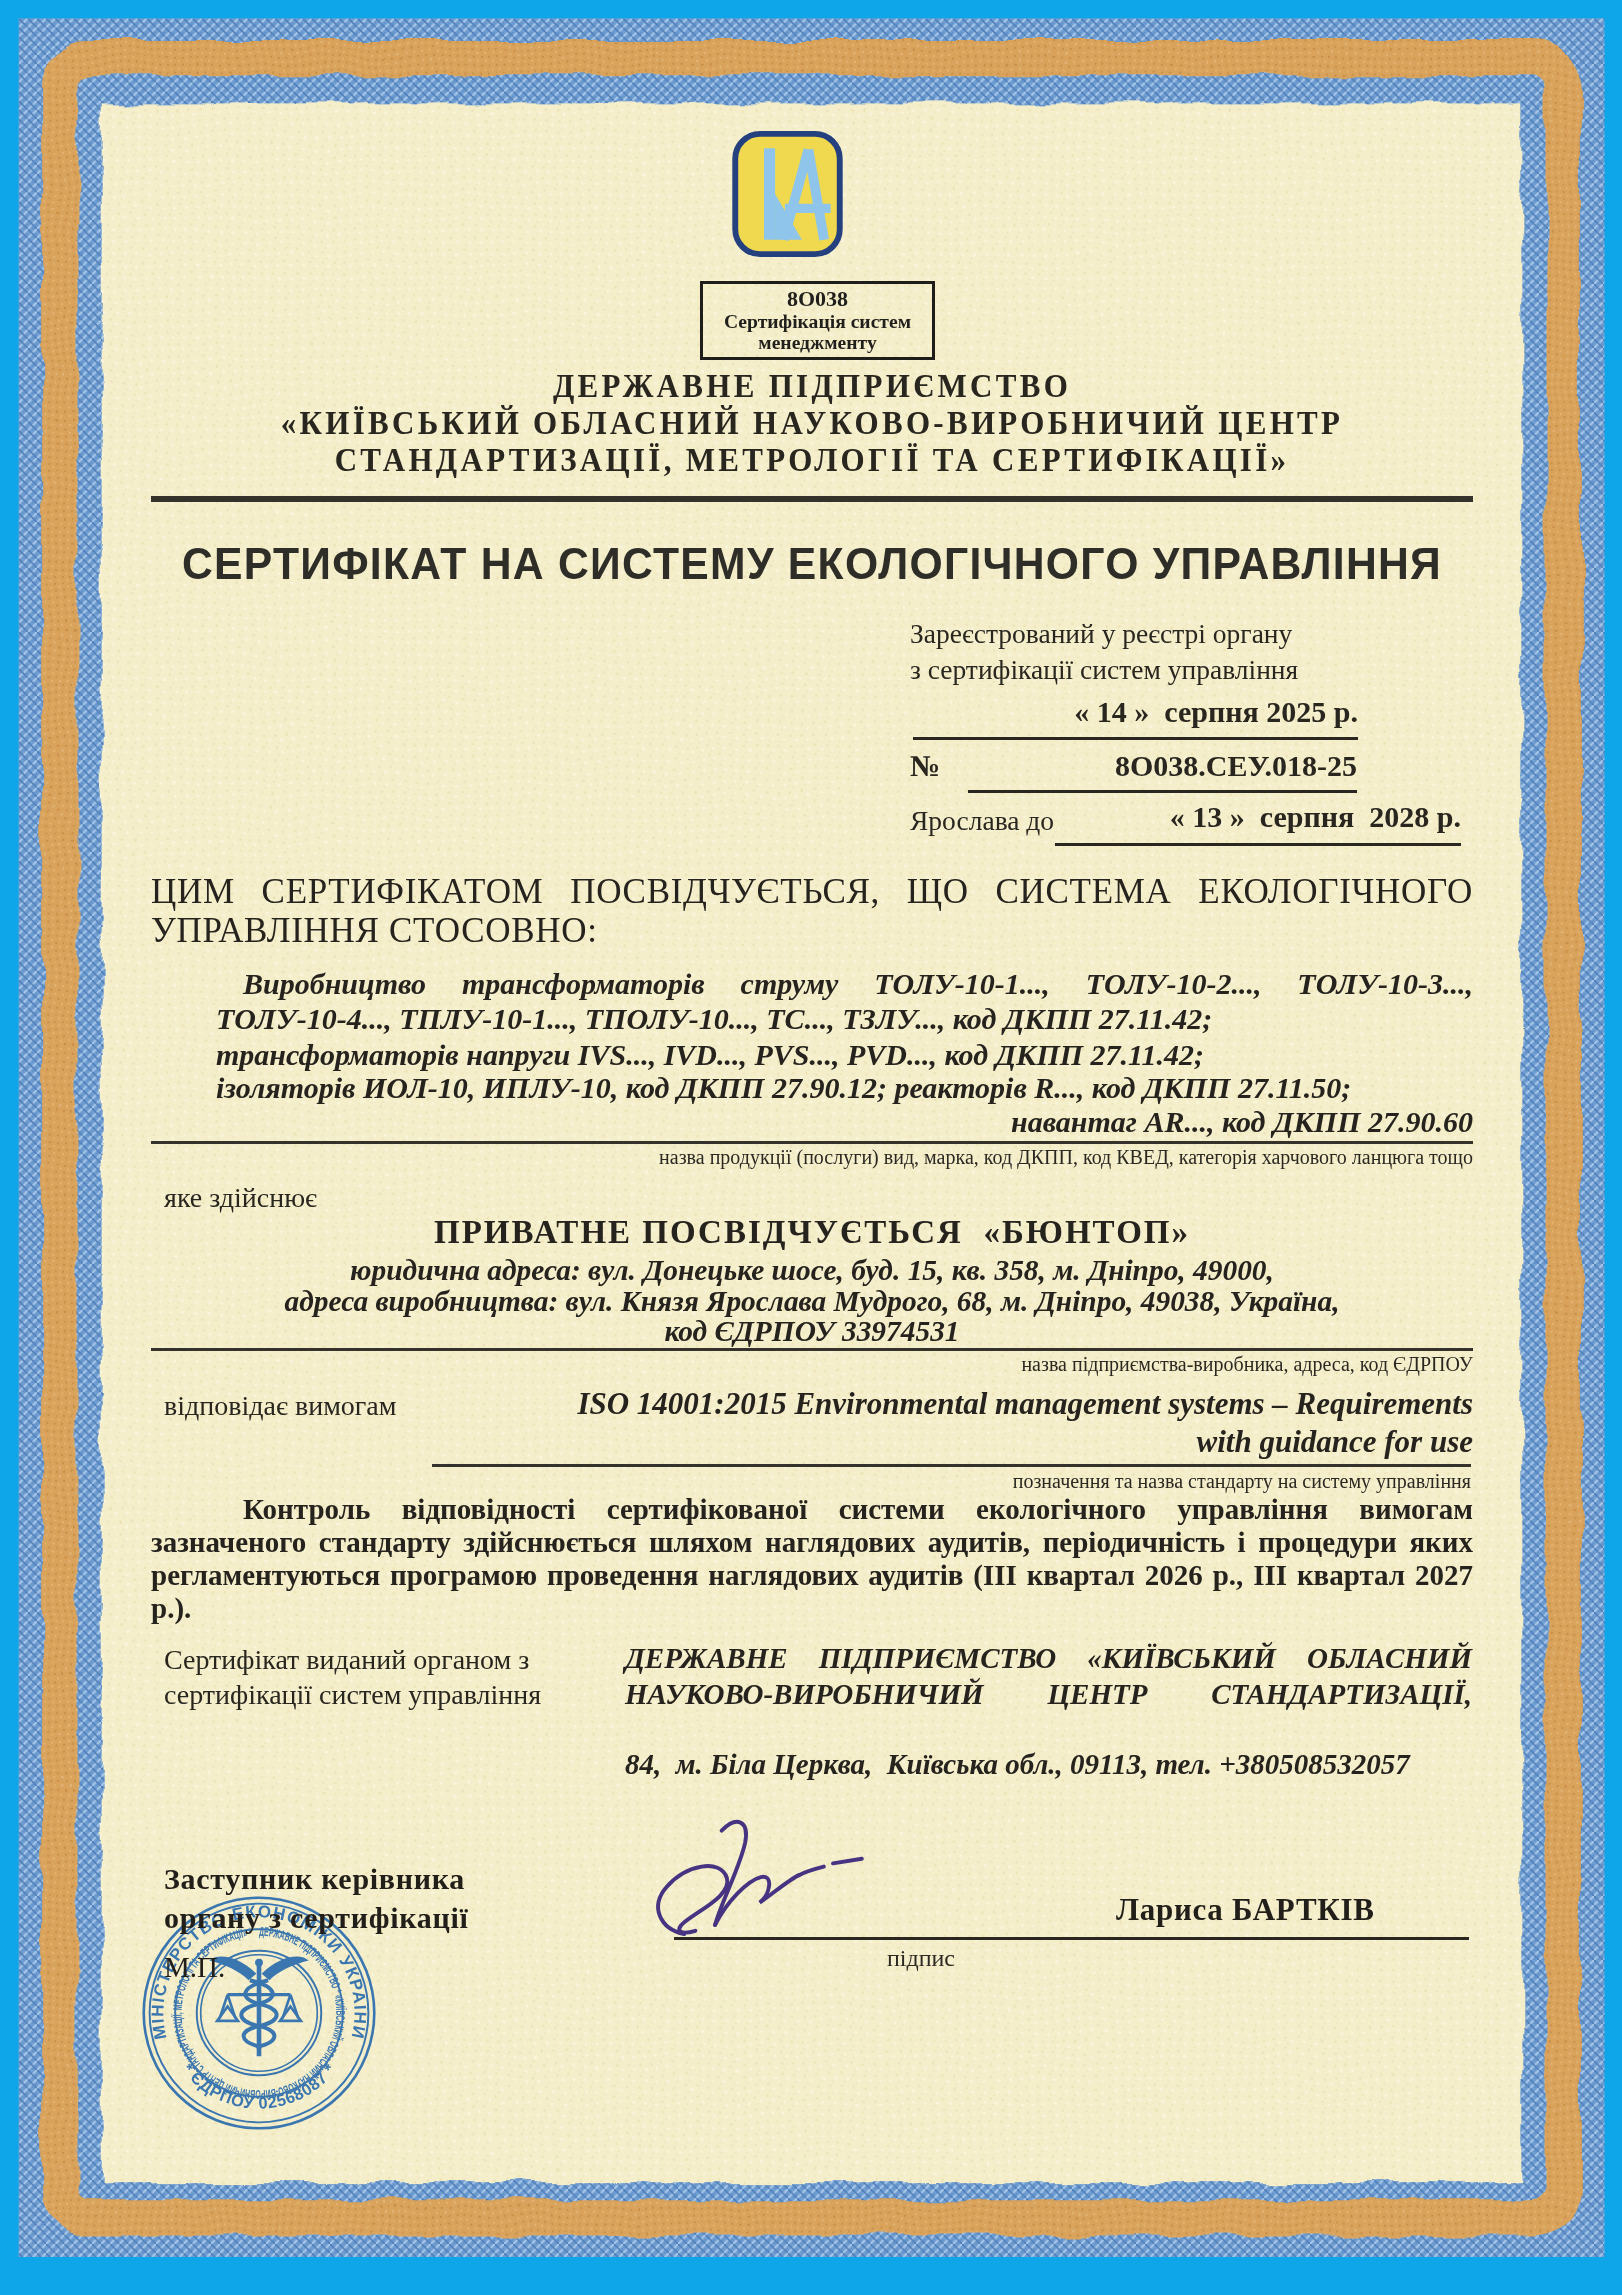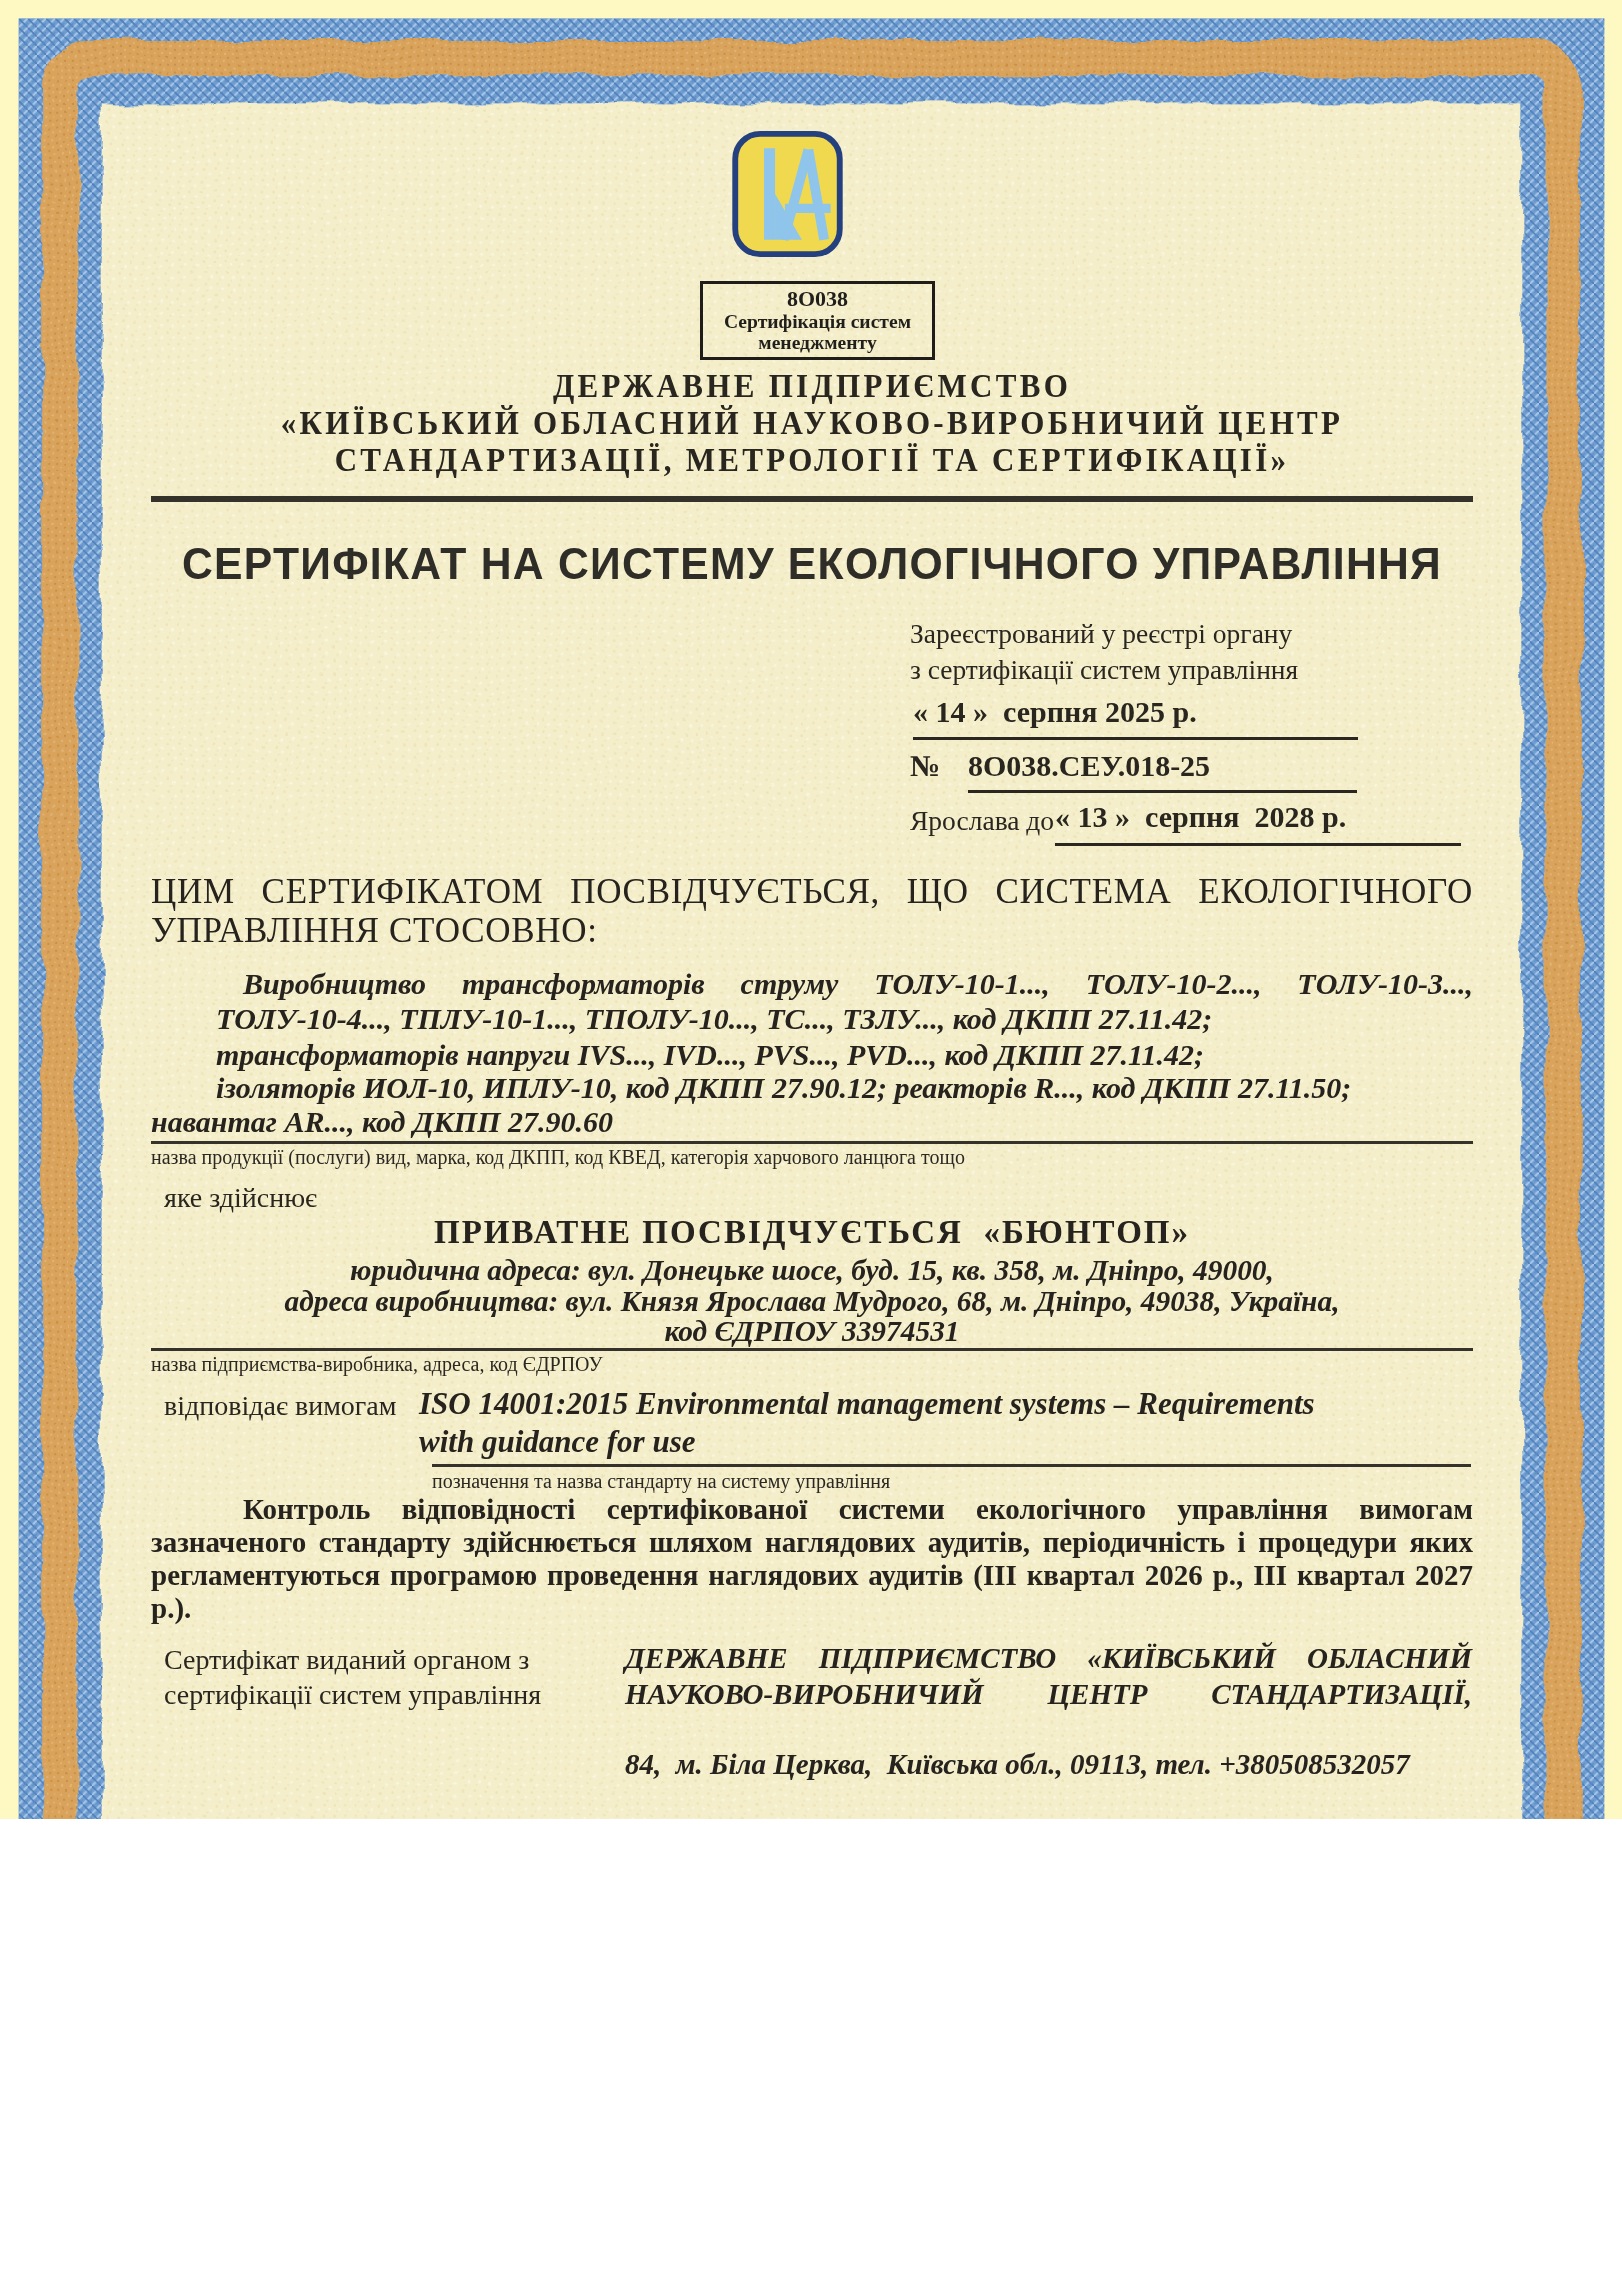--- a/index.html
+++ b/index.html
@@ -1,21 +1,21 @@
 <!DOCTYPE html>
 <html lang="uk" style="font-size:10.5px"><head>
 <meta charset="utf-8">
 <style>
   html,body{margin:0;padding:0;background:#ffffff;}
-  .page{position:relative;width:1623px;height:1819px;background:#fef9c3;overflow:hidden;}
+  .page{position:relative;width:1623px;height:2295px;background:#0ea5e9;overflow:hidden;}
   .abs{position:absolute;}
   .serif{font-family:"Liberation Serif",serif;}
   .b{font-weight:bold;}
   .i{font-style:italic;}
-  .center{text-align:left;}
+  .center{text-align:right;}
   .left{text-align:left;}
   .jl{text-align:justify;text-align-last:justify;}
   .pre{white-space:pre;}
   .z2{z-index:3;}
   .frame-svg{position:absolute;left:0;top:0;z-index:0;}
   .stamp-svg{position:absolute;left:128px;top:1882px;z-index:1;opacity:.93;}
   .sig-svg{position:absolute;left:622px;top:1803px;z-index:2;}
   .rule{position:absolute;background:#35322c;z-index:3;}
   .uline{position:absolute;background:#2a2721;height:2.6px;z-index:3;}
 

